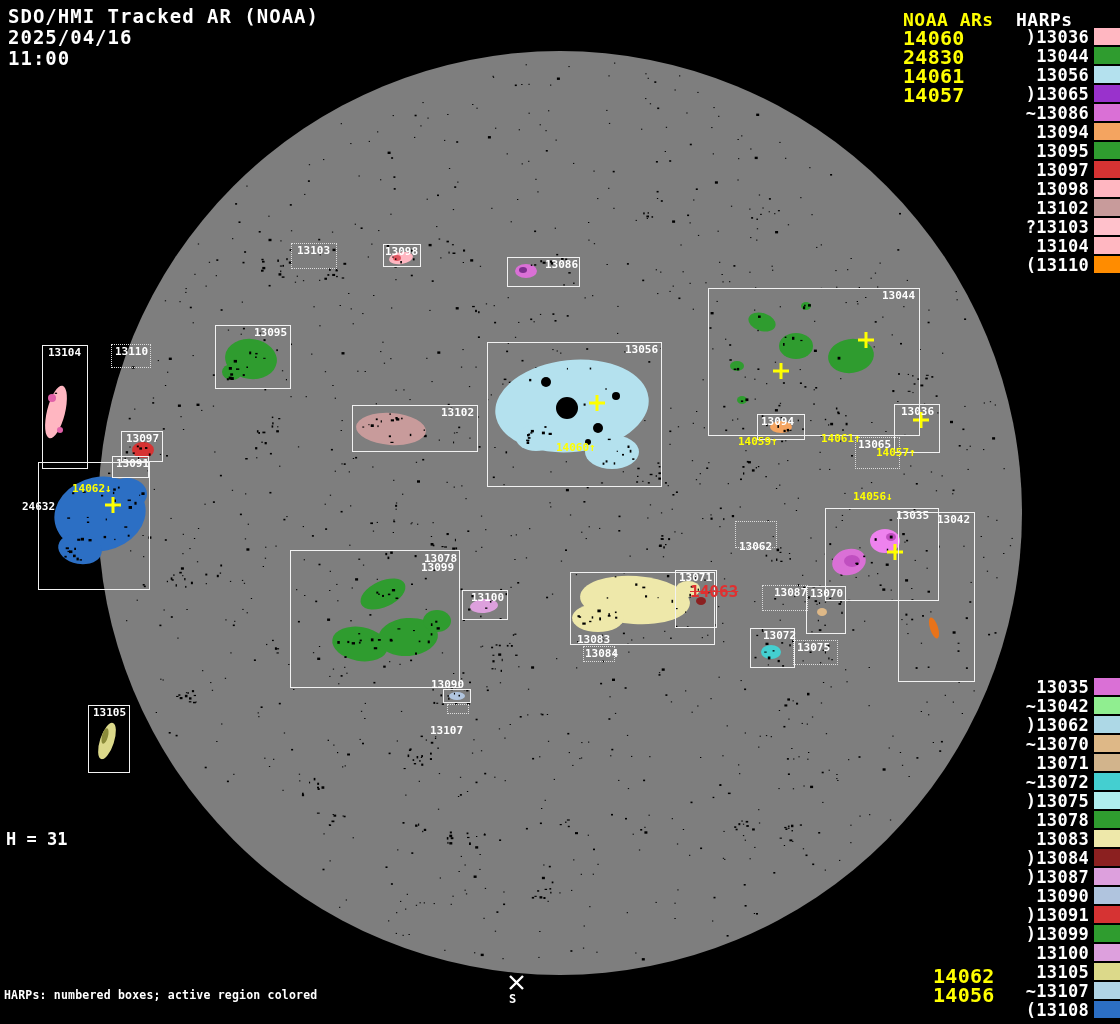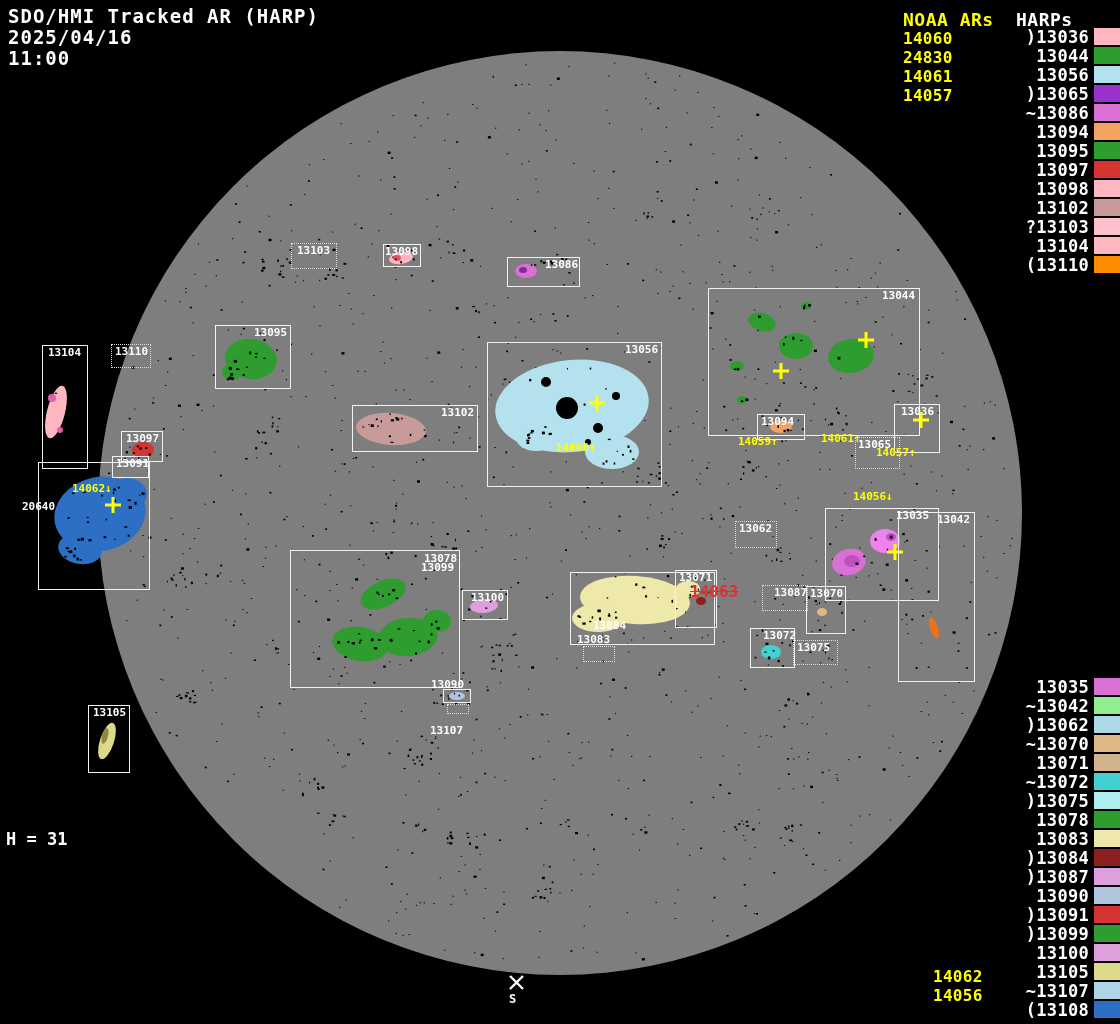--- a/index.html
+++ b/index.html
@@ -5,21 +5,21 @@
   *{margin:0;padding:0;box-sizing:border-box}
   html,body{background:#000;width:1120px;height:1024px;overflow:hidden}
   #stage{position:relative;width:1120px;height:1024px;background:#000;
          font-family:"DejaVu Sans Mono",monospace;color:#fff;font-weight:bold}
   .abs{position:absolute}
   #disk-svg{position:absolute;left:0;top:0}
   #disk-layer{position:absolute;left:0;top:0;width:905px;height:1024px}
   #header{left:8px;top:6px;font-size:19px;line-height:21px;letter-spacing:1px}
   .list-title{font-size:18px;letter-spacing:.5px}
   .yellow{color:#ffff00}
-  #noaa-top,#noaa-bottom{font-size:16px;line-height:19px;letter-spacing:.3px}
+  #noaa-top,#noaa-bottom{font-size:20px;line-height:19px;letter-spacing:.3px}
   .hrow{display:flex;justify-content:flex-end;align-items:center;height:19px}
   .htxt{font-size:17px;letter-spacing:.3px;white-space:pre}
   .hswatch{width:26px;height:17px;margin-left:5px;flex:none}
   #harp-top,#harp-bottom{width:220px}
   #hcount{font-size:17px}
   #legend{font-size:17px;line-height:19px;white-space:pre}
   #footnotes{font-size:11.5px;line-height:12px;letter-spacing:.2px}
   .region-box{position:absolute;border:1px solid #f2f2f2}
   .region-box.dotted{border-style:dotted;border-color:#dcdcdc}
   .region-label{position:absolute;font-size:11px;line-height:11px;color:#fff;white-space:pre}
@@ -1778,50 +1778,50 @@
       <div class="region-label" style="left: 254px; top: 327px;">13095</div>
       <div class="region-box dotted" style="left: 111px; top: 344px; width: 40px; height: 24px;"></div>
       <div class="region-label" style="left: 115px; top: 346px;">13110</div>
       <div class="region-box" style="left: 42px; top: 345px; width: 46px; height: 124px;"></div>
       <div class="region-label" style="left: 48px; top: 347px;">13104</div>
       <div class="region-box" style="left: 121px; top: 431px; width: 42px; height: 31px;"></div>
       <div class="region-label" style="left: 126px; top: 433px;">13097</div>
       <div class="region-box" style="left: 112px; top: 456px; width: 37px; height: 22px;"></div>
       <div class="region-label" style="left: 116px; top: 458px;">13091</div>
       <div class="region-box" style="left: 38px; top: 462px; width: 112px; height: 128px;"></div>
-      <div class="region-label" style="left: 22px; top: 501px;">20640</div>
+      <div class="region-label" style="left: 22px; top: 501px;">24632</div>
       <div class="region-box" style="left: 487px; top: 342px; width: 175px; height: 145px;"></div>
       <div class="region-label" style="left: 625px; top: 344px;">13056</div>
       <div class="region-box" style="left: 352px; top: 405px; width: 126px; height: 47px;"></div>
       <div class="region-label" style="left: 441px; top: 407px;">13102</div>
       <div class="region-box" style="left: 708px; top: 288px; width: 212px; height: 148px;"></div>
       <div class="region-label" style="left: 882px; top: 290px;">13044</div>
       <div class="region-box" style="left: 757px; top: 414px; width: 48px; height: 26px;"></div>
       <div class="region-label" style="left: 761px; top: 416px;">13094</div>
       <div class="region-box" style="left: 894px; top: 404px; width: 46px; height: 49px;"></div>
       <div class="region-label" style="left: 901px; top: 406px;">13036</div>
       <div class="region-box dotted" style="left: 855px; top: 437px; width: 45px; height: 32px;"></div>
       <div class="region-label" style="left: 858px; top: 439px;">13065</div>
       <div class="region-box dotted" style="left: 735px; top: 521px; width: 42px; height: 27px;"></div>
-      <div class="region-label" style="left: 739px; top: 523px; text-align: right;">13062</div>
+      <div class="region-label" style="left: 739px; top: 541px; text-align: right;">13062</div>
       <div class="region-box" style="left: 825px; top: 508px; width: 114px; height: 93px;"></div>
       <div class="region-label" style="left: 896px; top: 510px;">13035</div>
       <div class="region-box" style="left: 898px; top: 512px; width: 77px; height: 170px;"></div>
       <div class="region-label" style="left: 937px; top: 514px;">13042</div>
       <div class="region-box" style="left: 290px; top: 550px; width: 170px; height: 138px;"></div>
       <div class="region-label" style="left: 424px; top: 553px;">13078</div>
       <div class="region-label" style="left: 421px; top: 562px;">13099</div>
       <div class="region-box" style="left: 462px; top: 590px; width: 46px; height: 30px;"></div>
       <div class="region-label" style="left: 471px; top: 592px;">13100</div>
       <div class="region-box" style="left: 570px; top: 572px; width: 145px; height: 73px;"></div>
       <div class="region-label" style="left: 577px; top: 634px;">13083</div>
       <div class="region-box" style="left: 675px; top: 570px; width: 42px; height: 58px;"></div>
       <div class="region-label" style="left: 679px; top: 572px;">13071</div>
       <div class="region-box dotted" style="left: 583px; top: 646px; width: 32px; height: 16px;"></div>
-      <div class="region-label" style="left: 585px; top: 620px; margin-left: 8px;">13084</div>
+      <div class="region-label" style="left: 585px; top: 648px;">13084</div>
       <div class="region-box dotted" style="left: 762px; top: 585px; width: 46px; height: 26px;"></div>
       <div class="region-label" style="left: 766px; top: 587px; margin-left: 8px;">13087</div>
       <div class="region-box" style="left: 806px; top: 586px; width: 40px; height: 48px;"></div>
       <div class="region-label" style="left: 810px; top: 588px;">13070</div>
       <div class="region-box" style="left: 750px; top: 628px; width: 45px; height: 40px;"></div>
       <div class="region-label" style="left: 763px; top: 630px;">13072</div>
       <div class="region-box dotted" style="left: 793px; top: 640px; width: 45px; height: 25px;"></div>
       <div class="region-label" style="left: 797px; top: 642px;">13075</div>
       <div class="region-box" style="left: 88px; top: 705px; width: 42px; height: 68px;"></div>
       <div class="region-label" style="left: 93px; top: 707px;">13105</div>
@@ -1833,21 +1833,21 @@
       <div class="noaa-label" style="left: 821px; top: 433px;">14061↑</div>
       <div class="noaa-label" style="left: 876px; top: 447px;">14057↑</div>
       <div class="noaa-label" style="left: 556px; top: 442px;">14060↑</div>
       <div class="noaa-label" style="left: 72px; top: 483px;">14062↓</div>
       <div class="noaa-label" style="left: 853px; top: 491px;">14056↓</div>
       <div class="red-label" style="left: 690px; top: 586px;">14063</div>
       <div class="south-label" style="left: 509px; top: 993px;">S</div>
     </div>
 
   <div id="header" class="abs">
-    <div>SDO/HMI Tracked AR (HARP)</div>
+    <div>SDO/HMI Tracked AR (NOAA)</div>
     <div>2025/04/16</div>
     <div>11:00</div>
   </div>
 
   <div class="abs list-title yellow" style="left:903px;top:9px">NOAA ARs</div>
   <div class="abs list-title" style="left:1016px;top:9px">HARPs</div>
 
   <div id="noaa-top" class="abs yellow" style="left:903px;top:29px">
       <div>14060</div>
       <div>24830</div>
@@ -1983,14 +1983,15 @@
         <span class="hswatch" style="background: rgb(44, 111, 196);"></span>
       </div>
     </div>
   <div id="noaa-bottom" class="abs yellow" style="left:933px;top:967px">
       <div>14062</div>
       <div>14056</div>
     </div>
 
   <div id="hcount" class="abs" style="left:6px;top:829px">H = 31</div>
   <div id="footnotes" class="abs" style="left:4px;top:989px">
+      <div>HARPs: numbered boxes; active region colored</div>
     </div>
 </div>
 
 </body></html>

